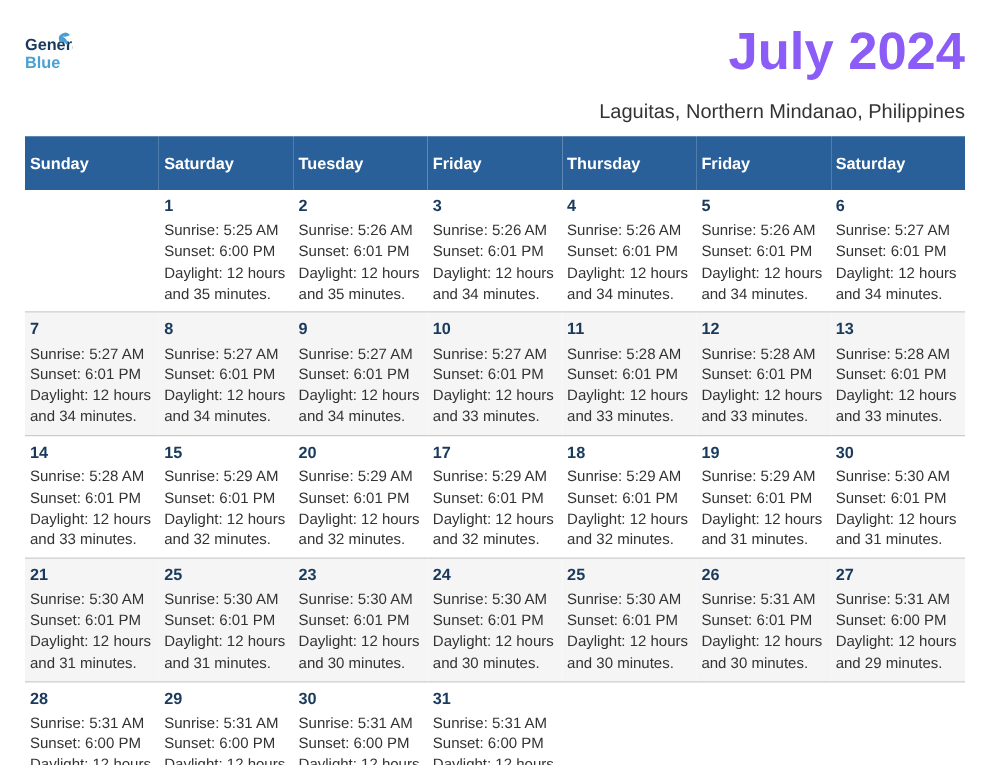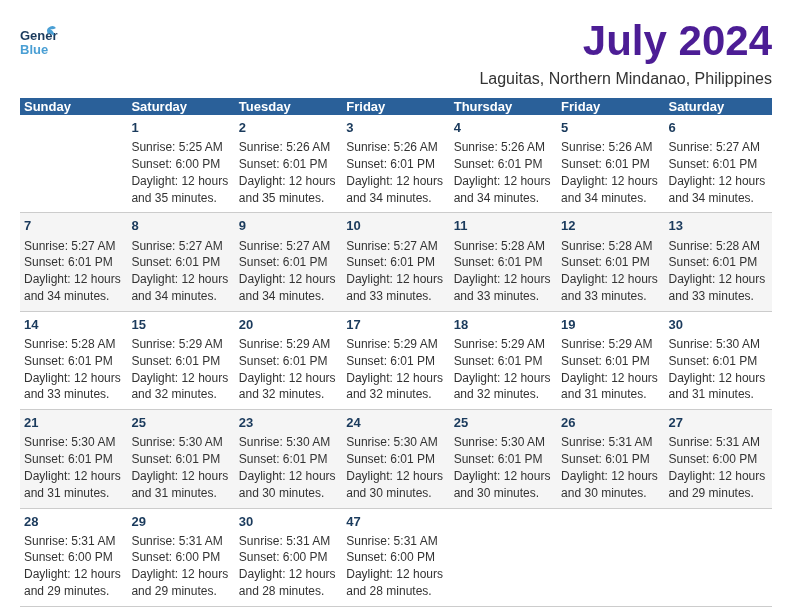--- a/index.html
+++ b/index.html
@@ -20,37 +20,37 @@
       display: flex;
       flex-direction: column;
       align-items: flex-start;
     }
     .title-block {
       text-align: right;
     }
     .month-title {
       font-size: 42px;
       font-weight: bold;
-      color: #4c1d95;
+      color: #8b5cf6;
       line-height: 1;
     }
     .location-title {
       font-size: 16px;
       color: #333;
-      margin-top: 8px;
+      margin-top: 19px;
     }
     table {
       width: 100%;
       border-collapse: collapse;
       font-size: 11px;
     }
     thead th {
       background-color: #2a6099;
       color: #fff;
-      padding: 1px 4px;
+      padding: 14px 4px;
       text-align: left;
       font-size: 13px;
       font-weight: bold;
     }
     tbody tr {
       border-bottom: 1px solid #ccc;
     }
     tbody td {
       vertical-align: top;
       padding: 4px 4px 6px 4px;
@@ -239,21 +239,21 @@
         </td>
         <td>
           <span class="day-num">29</span>
           <div class="day-info">Sunrise: 5:31 AM<br>Sunset: 6:00 PM<br>Daylight: 12 hours<br>and 29 minutes.</div>
         </td>
         <td>
           <span class="day-num">30</span>
           <div class="day-info">Sunrise: 5:31 AM<br>Sunset: 6:00 PM<br>Daylight: 12 hours<br>and 28 minutes.</div>
         </td>
         <td>
-          <span class="day-num">47</span>
+          <span class="day-num">31</span>
           <div class="day-info">Sunrise: 5:31 AM<br>Sunset: 6:00 PM<br>Daylight: 12 hours<br>and 28 minutes.</div>
         </td>
         <td></td>
         <td></td>
         <td></td>
       </tr>
     </tbody>
 </table>
 
 </body></html>

